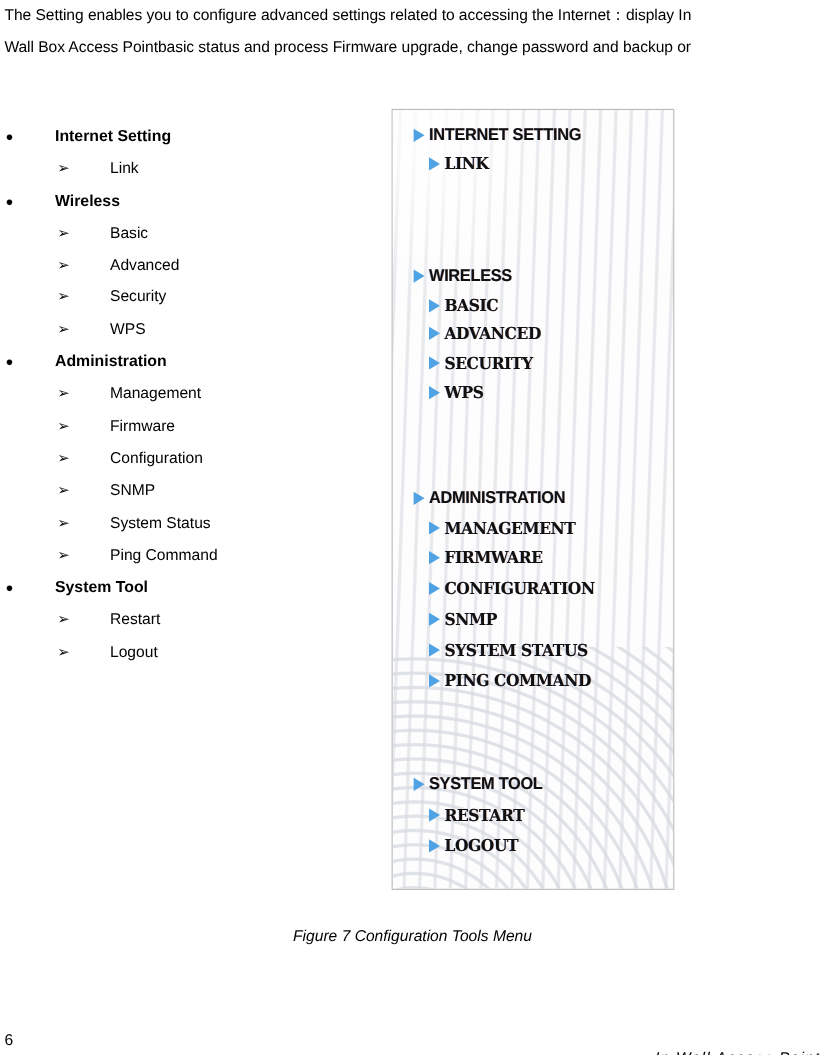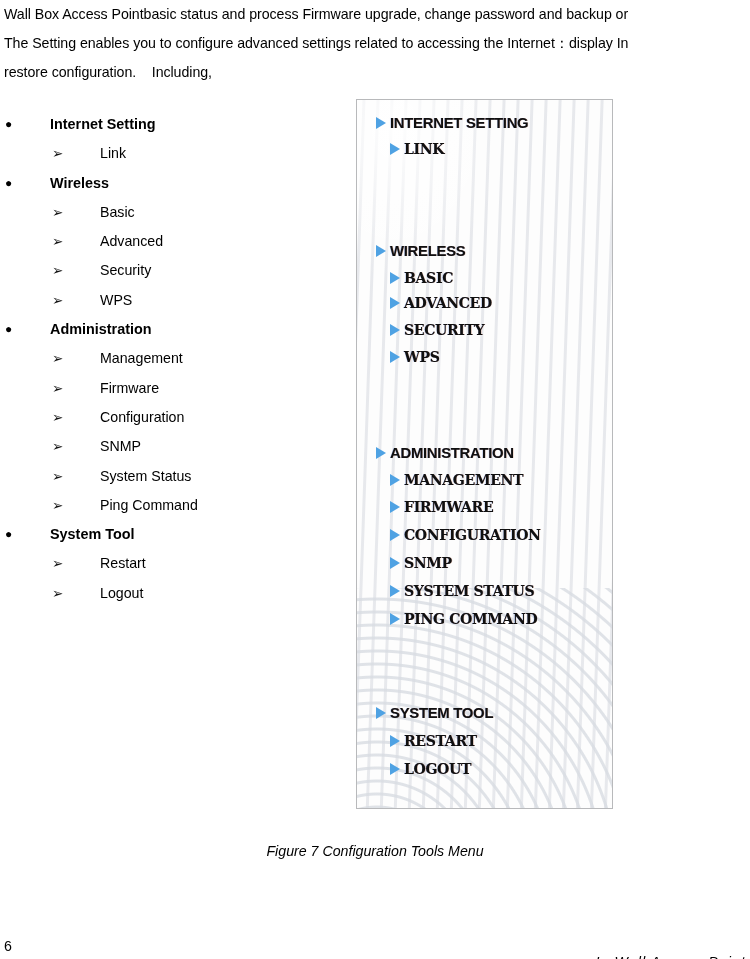--- a/index.html
+++ b/index.html
@@ -191,23 +191,22 @@
     right: 0;
     top: 16px;
     font-style: italic;
     letter-spacing: 1.1px;
   }
 </style>
 </head>
 <body>
 
 <div id="intro">
+  <div class="seg">The Setting enables you to configure advanced settings related to accessing the Internet：display In</div>
   <div class="seg">Wall Box Access Pointbasic status and process Firmware upgrade, change password and backup or</div>
-  <div class="seg">The Setting enables you to configure advanced settings related to accessing the Internet：display In</div>
-  <div class="seg">restore configuration.    Including,</div>
 </div>
 
 <div id="outline">
     <div class="row lvl1">
       <span class="bullet">●</span>
       <span class="label">Internet Setting</span>
     </div>
     <div class="row lvl2">
       <span class="arrow">➢</span>
       <span class="label">Link</span>

